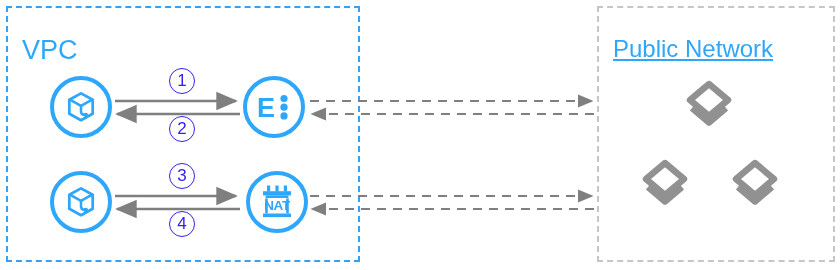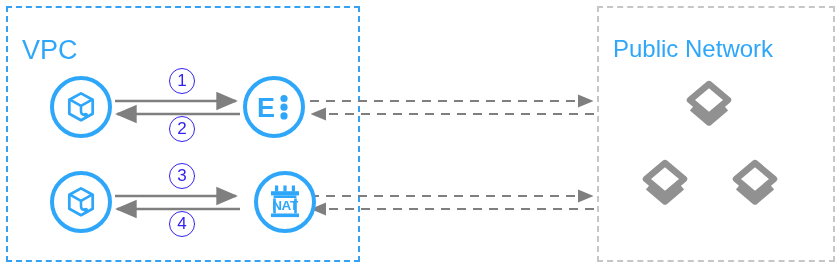--- a/index.html
+++ b/index.html
@@ -40,39 +40,39 @@
   .group-label {
     position: absolute;
     color: #2ea7fa;
     font-size: 27px;
     line-height: 1;
     white-space: nowrap;
     letter-spacing: 0px;
     margin-top: 9px;
   }
   #vpc-label { left: 22px; top: 28px; }
-  #public-label { left: 613px; top: 28px; font-size: 24px; }
+  #public-label { left: 613px; top: 28px; font-size: 24px; text-decoration: underline; }
 
   
   .node {
     position: absolute;
     width: 62px;
     height: 62px;
     border-radius: 50%;
     border: 4px solid #2ea7fa;
     box-sizing: border-box;
     display: flex;
     align-items: center;
     justify-content: center;
     background: #ffffff;
   }
   #node-ecs-1  { left: 50px;  top: 76px; }
   #node-ecs-2  { left: 50px;  top: 171px; }
   #node-eip    { left: 243px; top: 76px; }
-  #node-nat    { left: 254px; top: 171px; }
+  #node-nat    { left: 246px; top: 171px; }
 
   .node svg { display: block; }
 
   
   #wires {
     position: absolute;
     left: 0; top: 0;
     width: 840px; height: 270px;
     pointer-events: none;
   }

